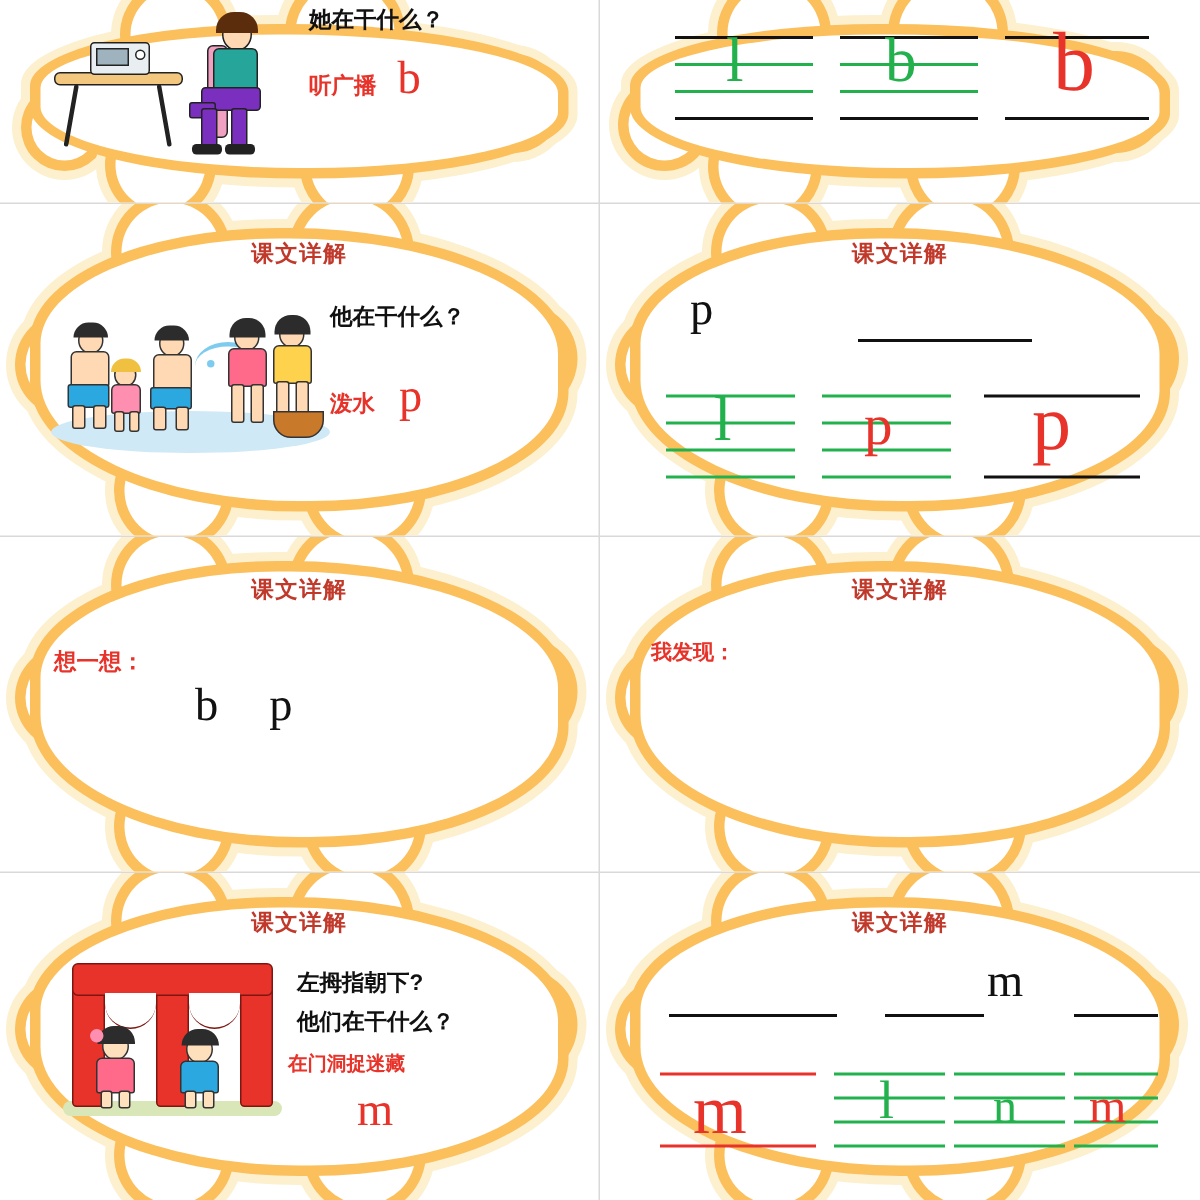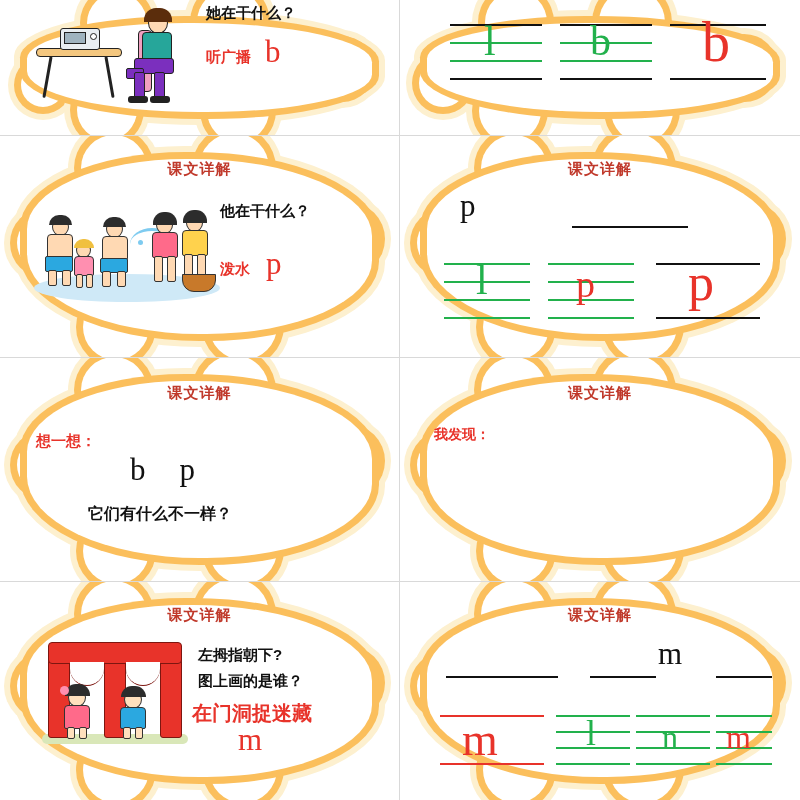--- a/index.html
+++ b/index.html
@@ -351,21 +351,20 @@
       <div class="cloud-mid"></div>
       <div class="cloud-inner"></div>
     </div>
     <div class="content">
       <div class="title" style="margin-top:6px;">课文详解</div>
       <div class="ans" style="position:absolute; left:6px; top:54px;">想一想：</div>
       <div style="position:absolute; left:100px; top:76px; display:flex; gap:34px;">
         <span class="blk-letter">b</span>
         <span class="blk-letter">p</span>
       </div>
-      <div class="q" style="position:absolute; left:58px; top:126px; font-size:16px;">它们有什么不一样？</div>
     </div>
   </div>
 
   <div class="slide row3 col2">
     <div class="cloud-wrap">
       <div class="cloud-outer"></div>
       <div class="bump" style="left:-10px; top:56px; width:82px; height:82px;"></div>
       <div class="bump" style="left:54px; top:-24px; width:92px; height:92px;"></div>
       <div class="bump" style="left:172px; top:-26px; width:96px; height:96px;"></div>
       <div class="bump" style="right:-6px; top:50px; width:86px; height:86px;"></div>
@@ -413,22 +412,22 @@
         <div class="limb" style="left:39px; top:85px; width:8px; height:12px; background:#ffe0bd; border:1.2px solid #333;"></div>
 
         <div class="head" style="left:84px; top:48px; width:18px; height:19px; background:#ffe0bd; border:1.2px solid #333;"></div>
         <div style="position:absolute; left:81px; top:44px; width:25px; height:11px; background:#2c2c2c; border-radius:11px 11px 0 0;"></div>
         <div class="body" style="left:80px; top:65px; width:26px; height:22px; background:#2ba8e0; border:1.2px solid #333;"></div>
         <div class="limb" style="left:83px; top:85px; width:8px; height:12px; background:#ffe0bd; border:1.2px solid #333;"></div>
         <div class="limb" style="left:95px; top:85px; width:8px; height:12px; background:#ffe0bd; border:1.2px solid #333;"></div>
       </div>
 
       <div class="q" style="position:absolute; left:168px; top:44px;">左拇指朝下?</div>
-      <div class="q" style="position:absolute; left:168px; top:70px;">图上画的是谁？</div>
-      <div class="ans" style="position:absolute; left:162px; top:98px; font-size:20px;">在门洞捉迷藏</div>
+      <div class="q" style="position:absolute; left:168px; top:70px;">他们在干什么？</div>
+      <div class="ans" style="position:absolute; left:162px; top:98px; font-size:13px;">在门洞捉迷藏</div>
       <div class="big-letter" style="position:absolute; left:208px; top:122px;">m</div>
     </div>
   </div>
 
   <div class="slide row4 col2">
     <div class="cloud-wrap">
       <div class="cloud-outer"></div>
       <div class="bump" style="left:-10px; top:54px; width:80px; height:80px;"></div>
       <div class="bump" style="left:54px; top:-24px; width:92px; height:92px;"></div>
       <div class="bump" style="left:172px; top:-26px; width:96px; height:96px;"></div>

